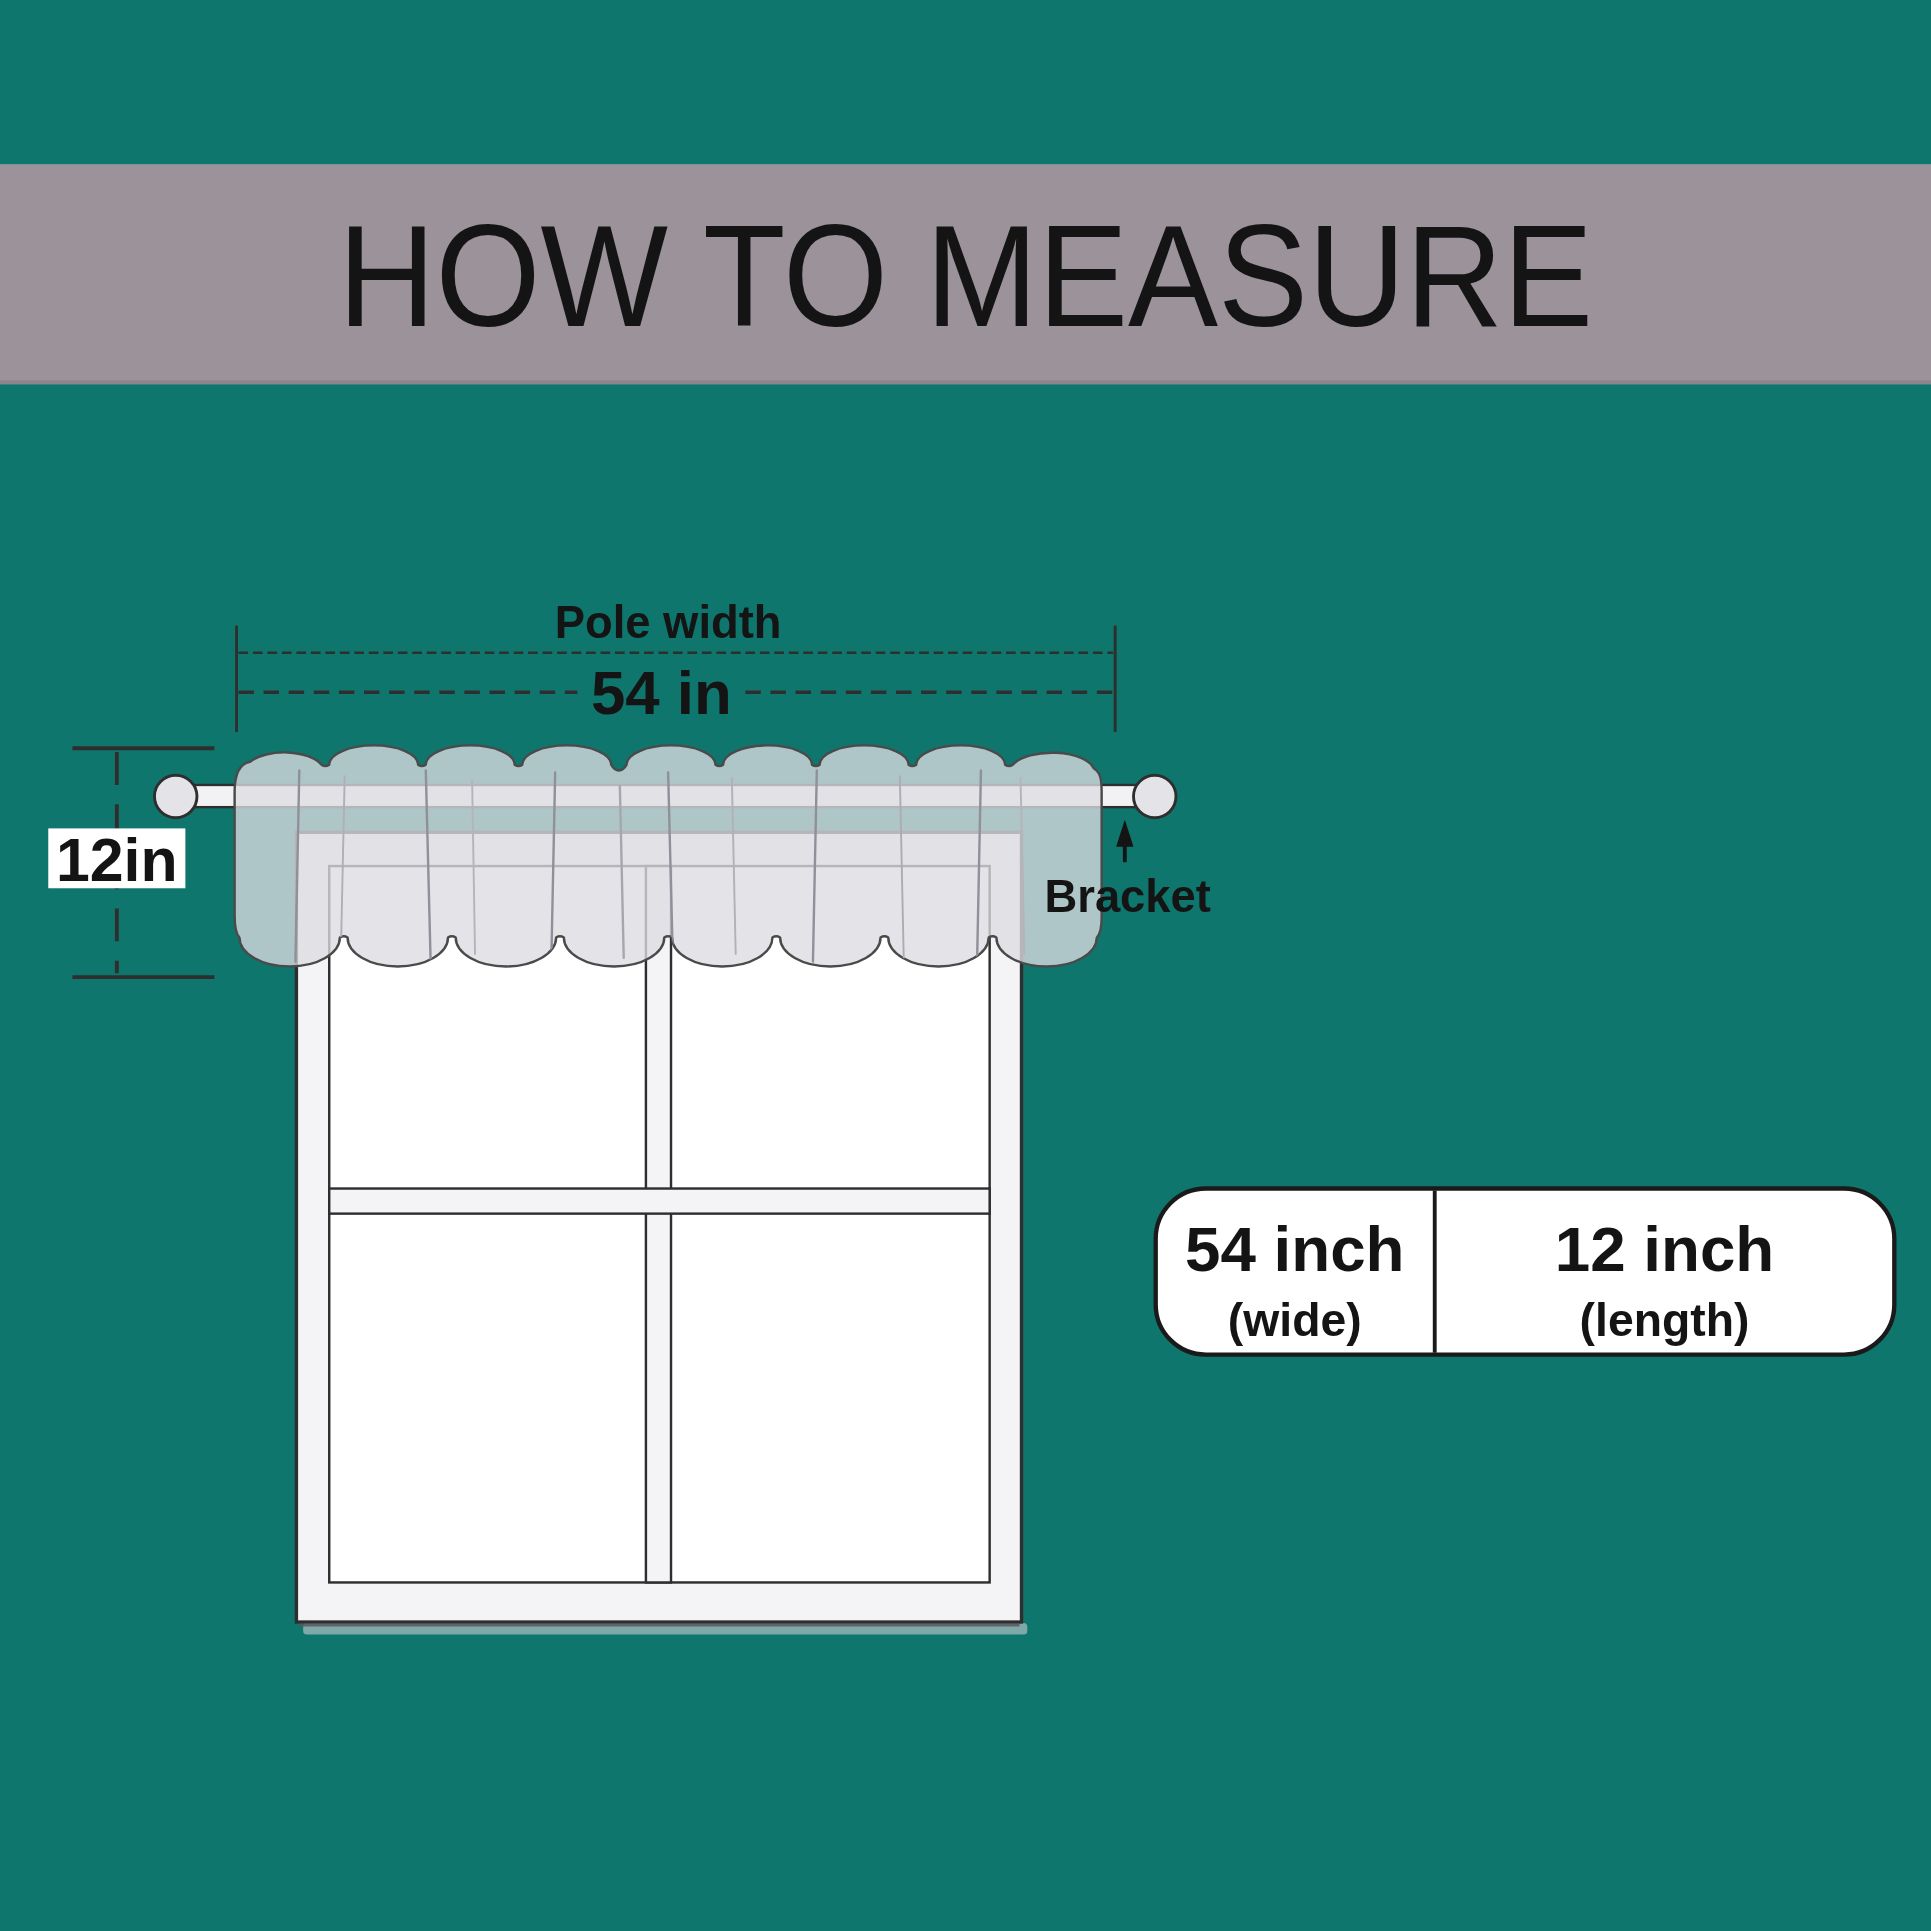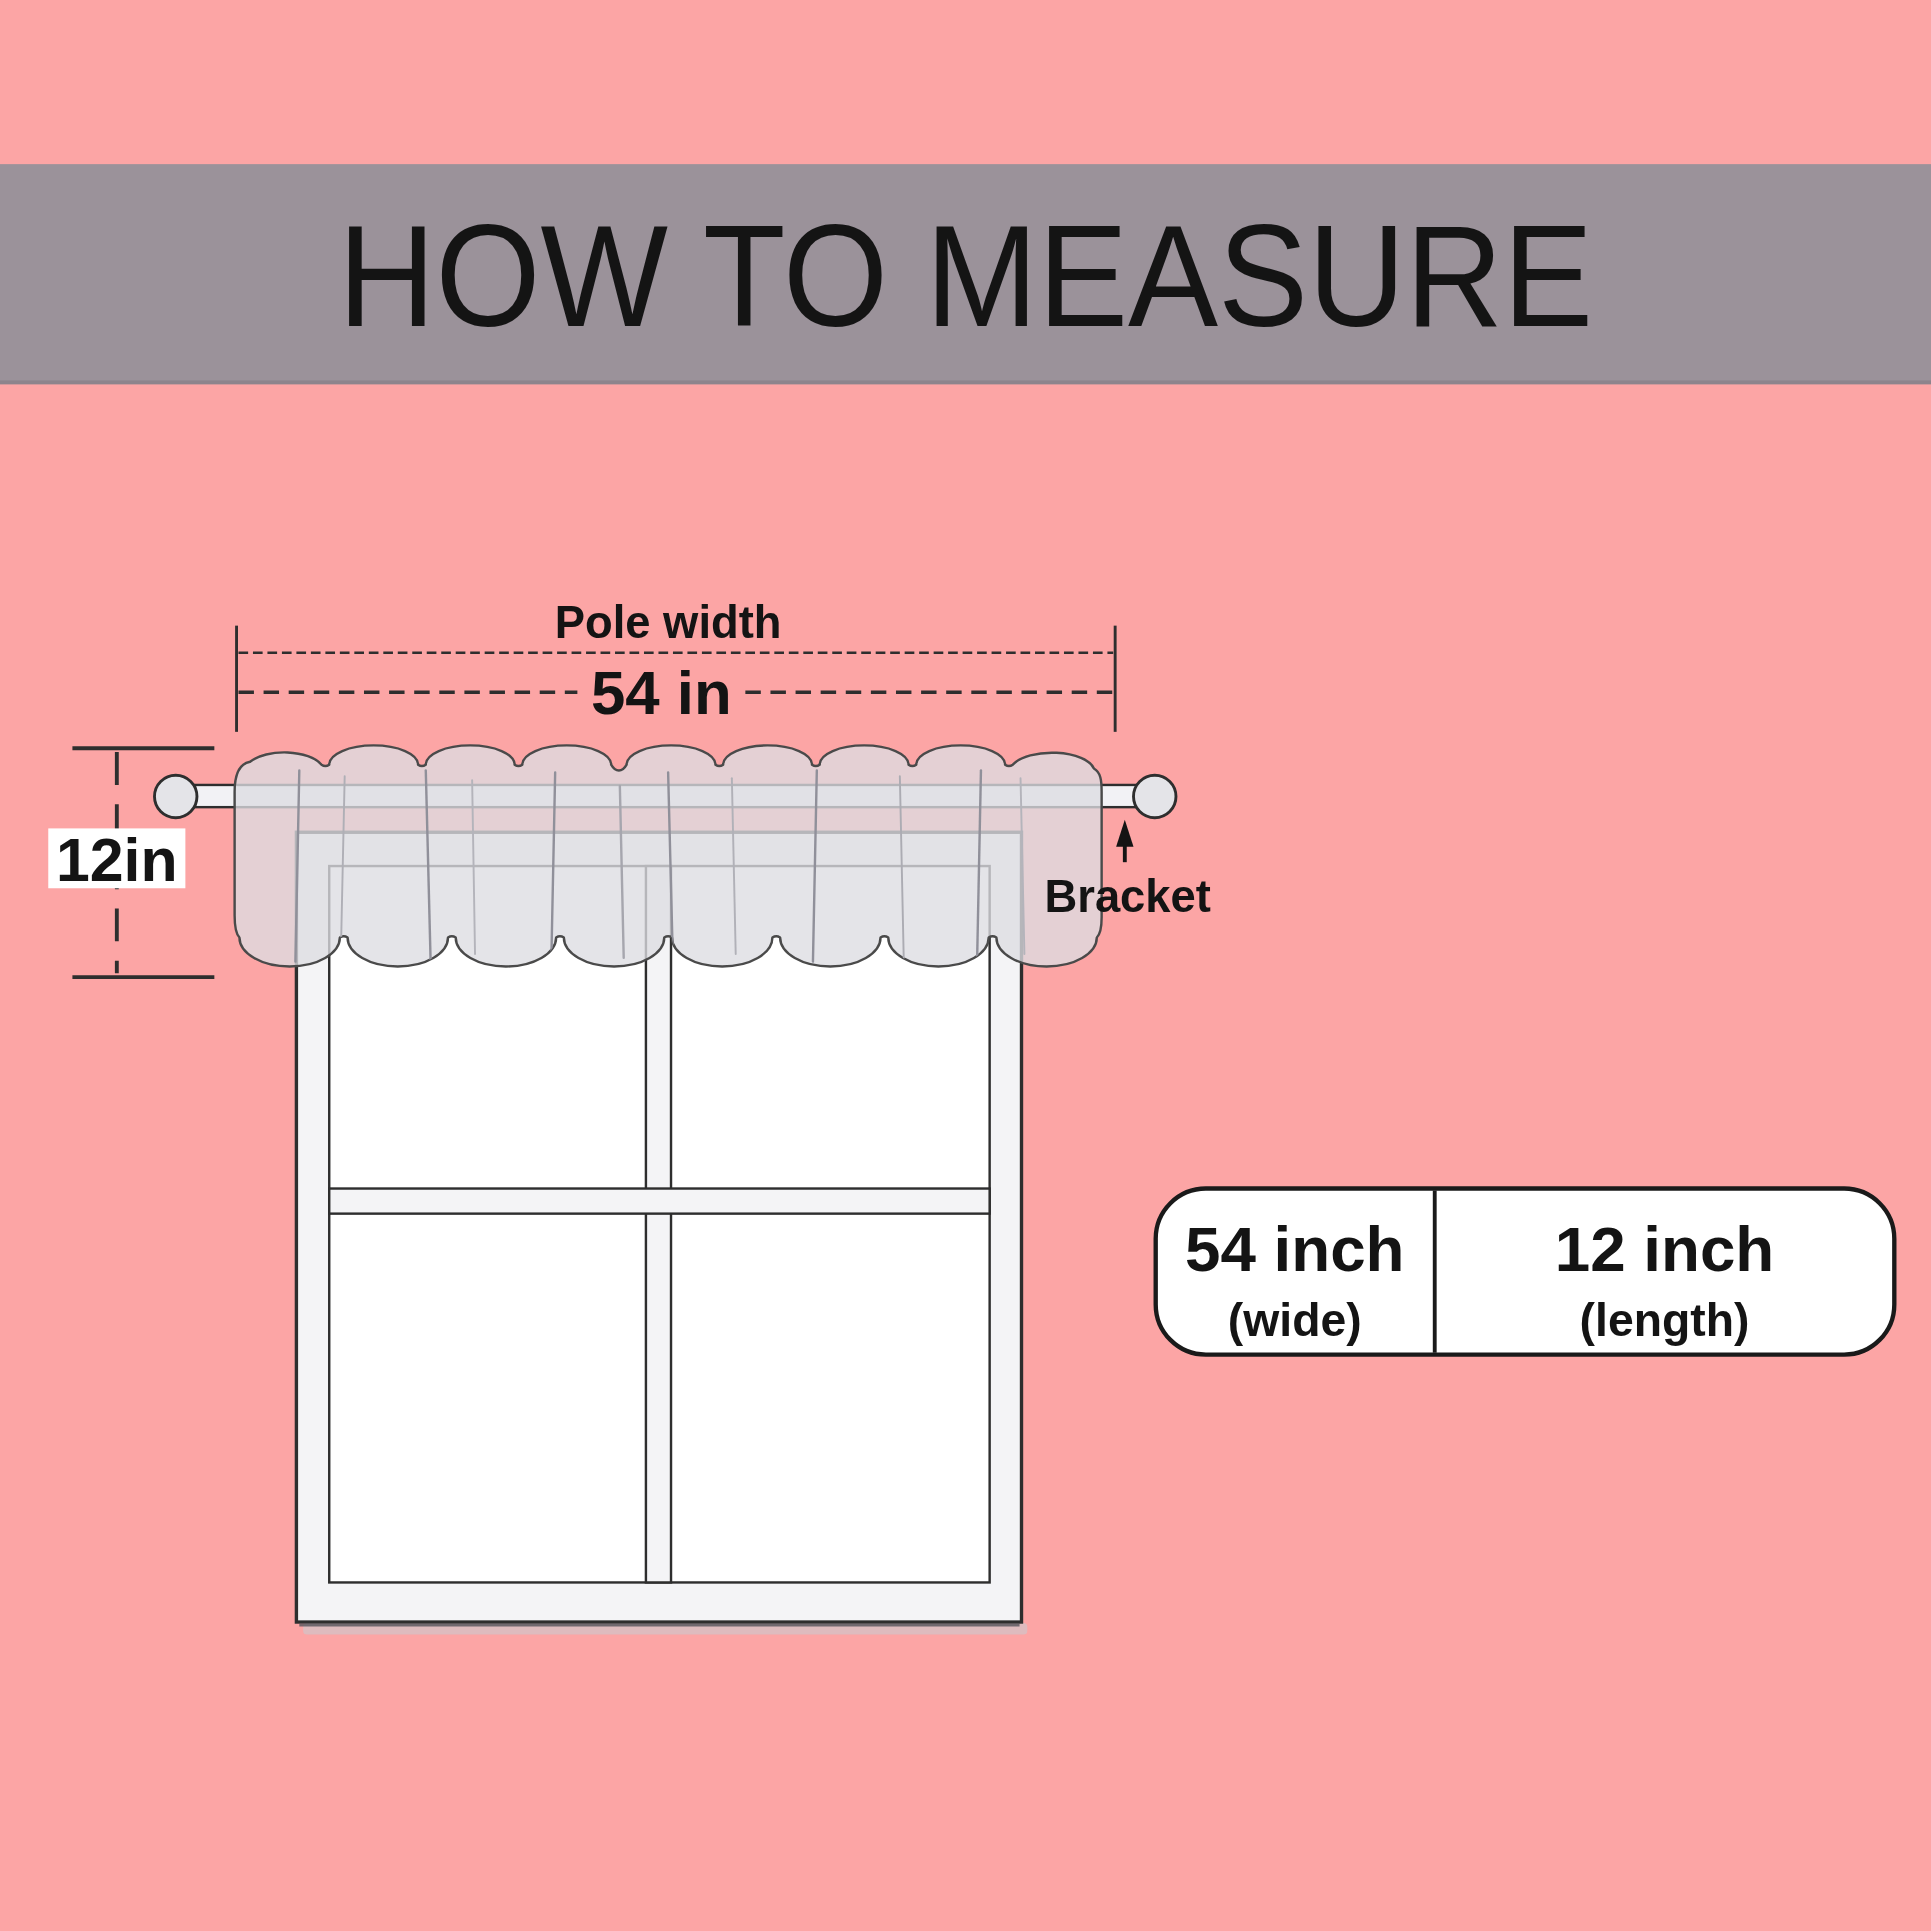--- a/index.html
+++ b/index.html
@@ -4,21 +4,21 @@
 <style>
   html, body {
     margin: 0;
     padding: 0;
     background: #ffffff;
   }
   .page {
     position: relative;
     width: 1931px;
     height: 1931px;
-    background: #fca5a5;
+    background: #0f766e;
     overflow: hidden;
     font-family: "Liberation Sans", sans-serif;
   }
   .diagram-svg {
     position: absolute;
     left: 0;
     top: 0;
     width: 1931px;
     height: 1931px;
     display: block;

